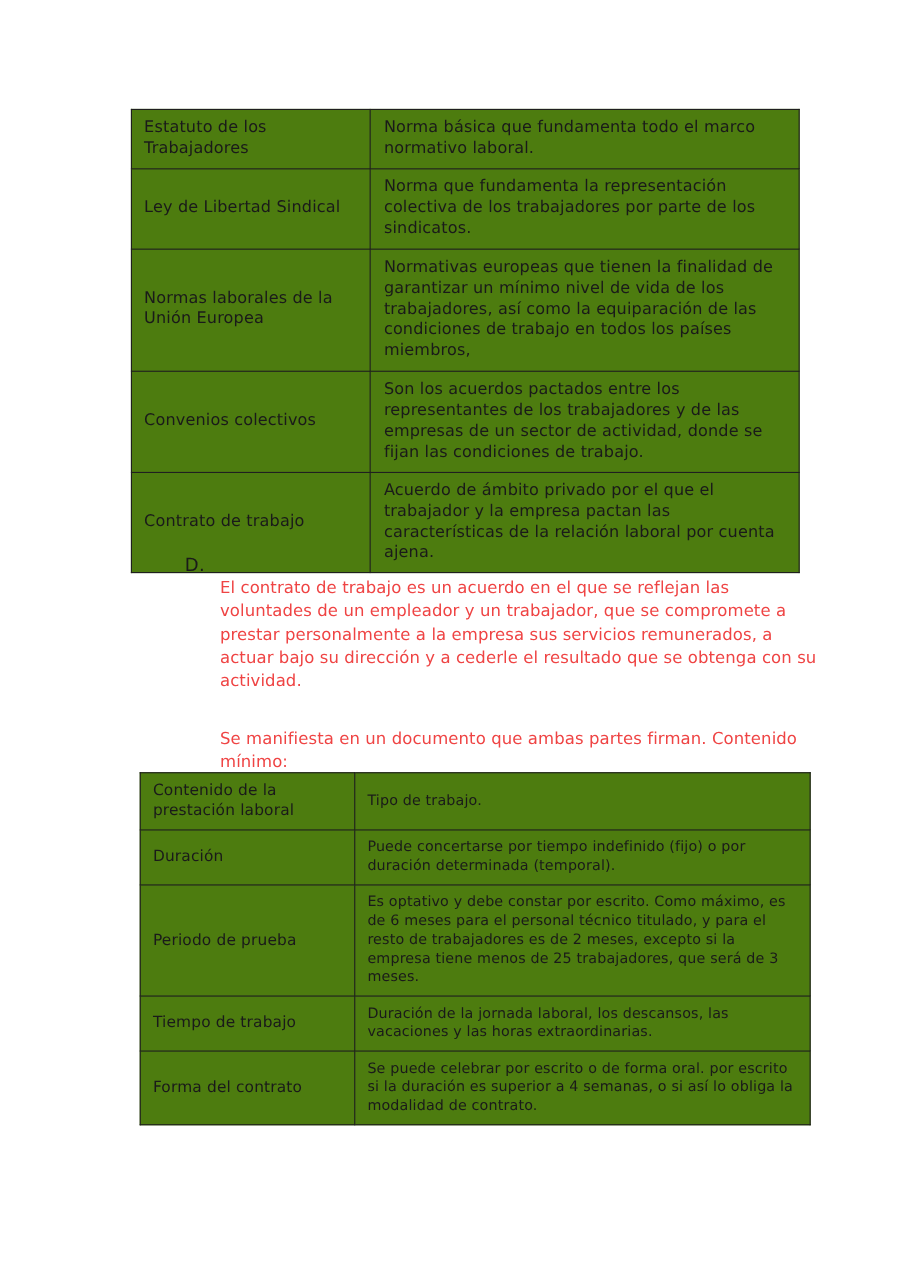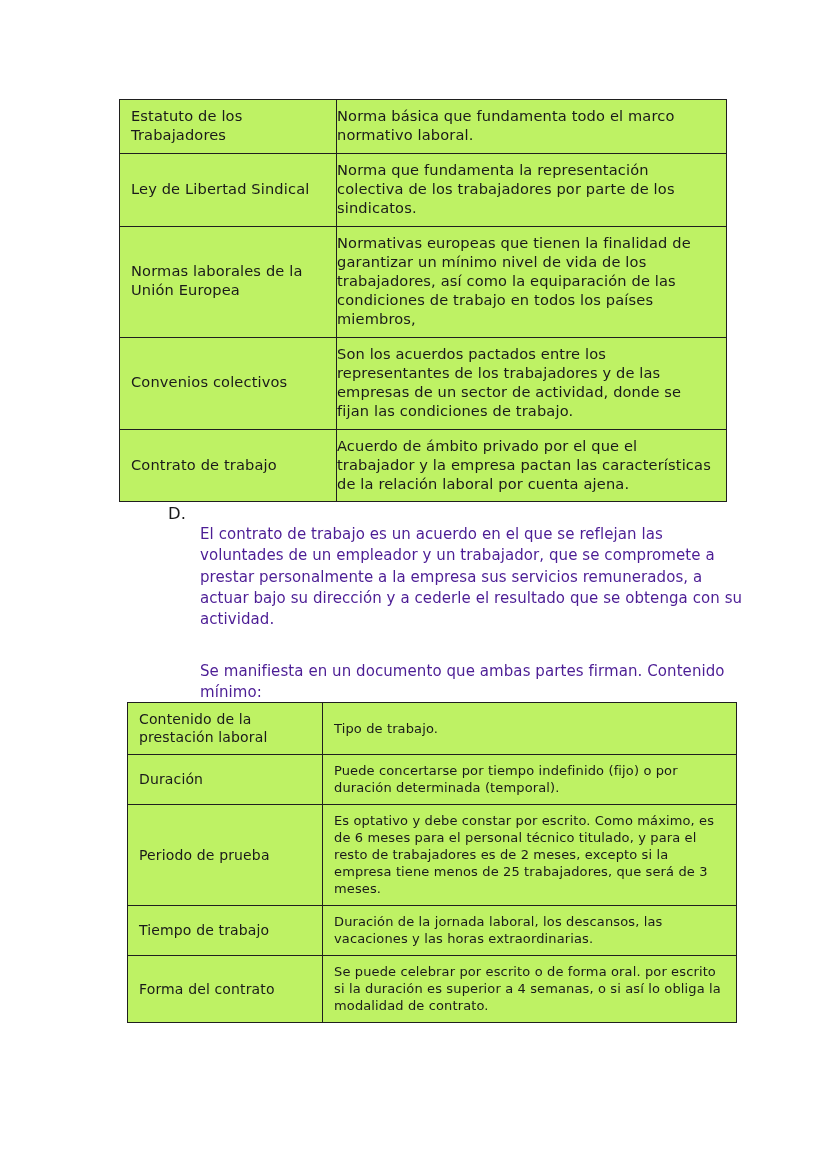--- a/index.html
+++ b/index.html
@@ -20,21 +20,21 @@
     position: absolute;
     inset: 0;
     background: #ffffff;
   }
 
   
   table.doc-table {
     border-collapse: collapse;
     table-layout: fixed;
     position: absolute;
-    background: #bef264;
+    background: #4d7c0f;
   }
   table.doc-table td {
     border: 1.4px solid #1f1f1f;
     vertical-align: middle;
     color: #1a1a1a;
     padding: 7px 9px 8px 11px;
   }
 
   
   #table-rules {
@@ -43,21 +43,21 @@
     width: 607px;
   }
   #table-rules col.c1 { width: 217px; }
   #table-rules col.c2 { width: 390px; }
   #table-rules td {
     font-size: 14.6px;
     line-height: 1.30;
     letter-spacing: 0.01em;
   }
   #table-rules td.term { padding-left: 11px; }
-  #table-rules td.desc { padding-left: 0; }
+  #table-rules td.desc { padding-left: 12px; }
 
   
   #table-contract {
     left: 127px;
     top: 702px;
     width: 609px;
   }
   #table-contract col.c1 { width: 195px; }
   #table-contract col.c2 { width: 414px; }
   #table-contract td {
@@ -91,21 +91,21 @@
   }
   .section-heading .marker {
     width: 32px;
     flex: 0 0 32px;
   }
   .section-body {
     margin-left: 32px;
     font-size: 15.0px;
     line-height: 1.42;
     letter-spacing: 0.005em;
-    color: #4c1d95;
+    color: #ef4444;
   }
   .section-body p {
     margin: 0;
   }
   .section-body p.gap {
     margin-top: 30px;
   }
 </style>
 </head>
 <body>

